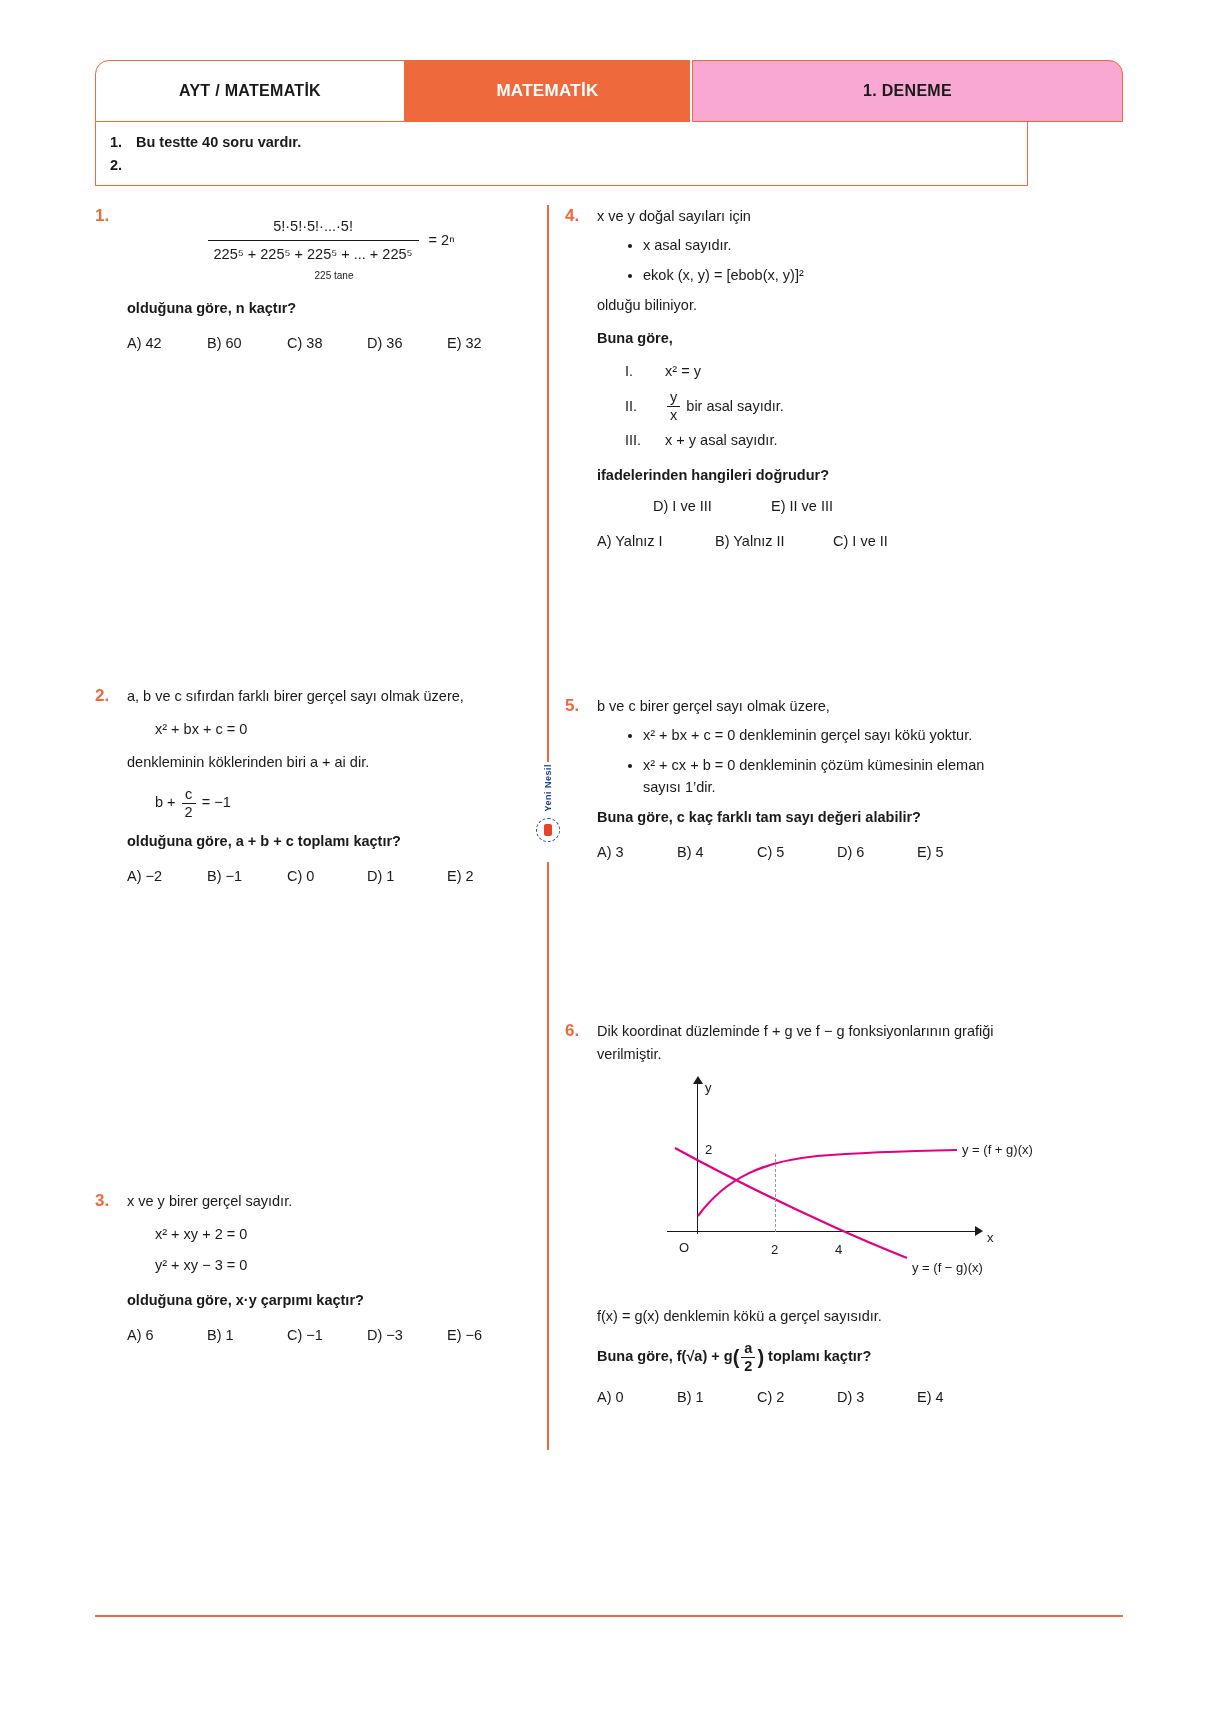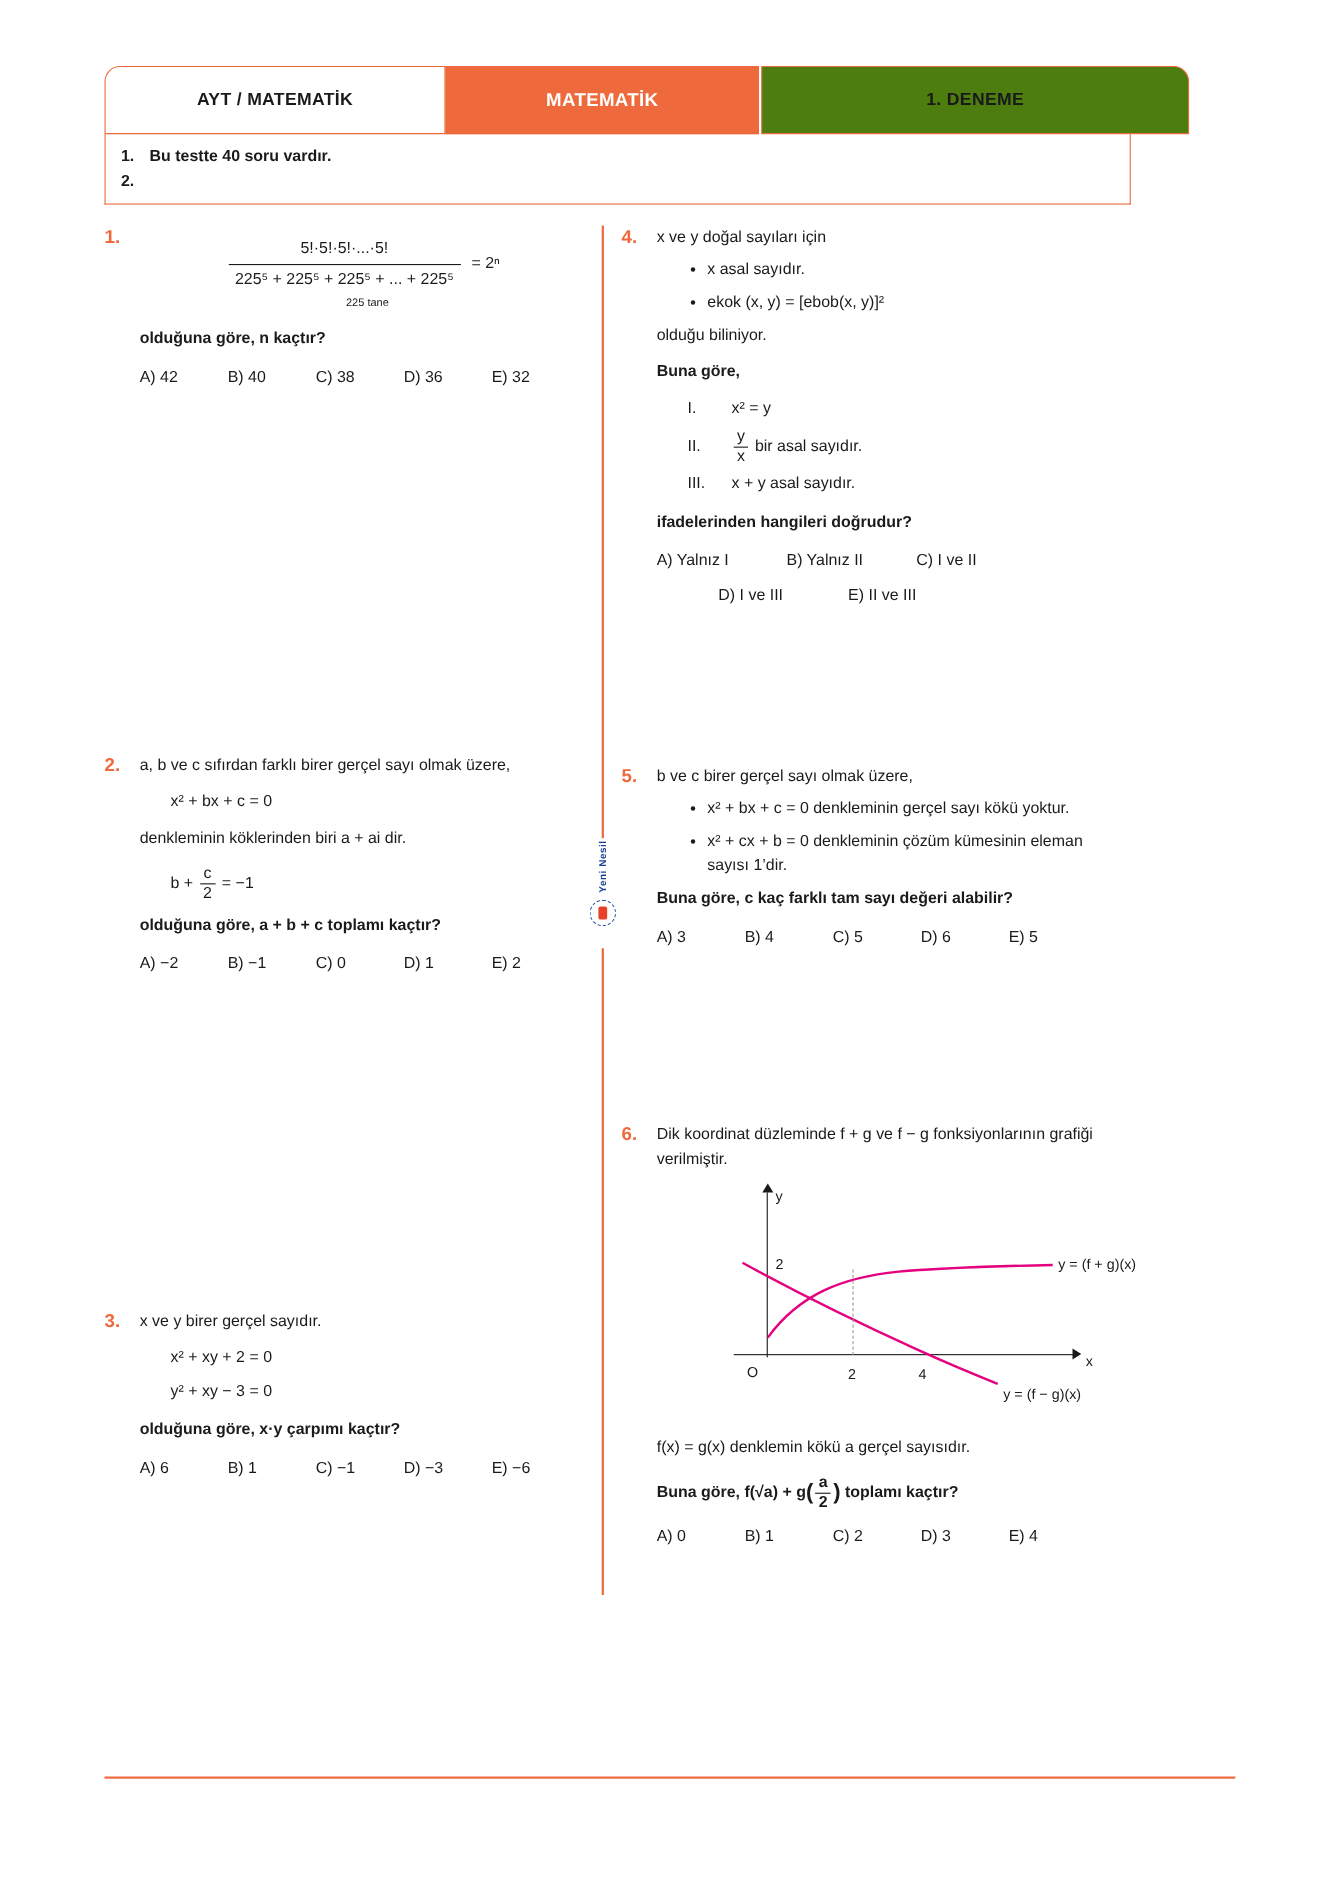--- a/index.html
+++ b/index.html
@@ -52,23 +52,23 @@
   .hdr-mid {
     left: 310px;
     width: 285px;
     background: #ee6a3c;
     color: #ffffff;
     font-size: 17px;
     border-color: #ee6a3c;
   }
   .hdr-right {
     left: 597px;
-    width: 389px;
+    width: 431px;
     border-radius: 0 14px 0 0;
-    background: #4d7c0f;
+    background: #f9a8d4;
   }
   .instr {
     position: absolute;
     left: 95px;
     top: 122px;
     width: 933px;
     height: 64px;
     border: 1.6px solid #ee6a3c;
     border-top: none;
     box-sizing: border-box;
@@ -290,21 +290,21 @@
             <span class="bigfrac" style="display:inline-block;">
               <span class="top">5!·5!·5!·...·5!</span>
               <span class="bot">225⁵ + 225⁵ + 225⁵ + ... + 225⁵</span>
             </span>
             <span style="display:inline-block; vertical-align:middle; margin-left:6px;">= 2ⁿ</span>
             <div style="font-size:10px; margin-top:-2px; padding-left:6px;">225 tane</div>
           </div>
           <p class="bold" style="margin-top:10px;">olduğuna göre, n kaçtır?</p>
           <div class="opts">
             <span class="opt-w">A) 42</span>
-            <span class="opt-w">B) 40</span>
+            <span class="opt-w">B) 60</span>
             <span class="opt-w">C) 38</span>
             <span class="opt-w">D) 36</span>
             <span class="opt-w">E) 32</span>
           </div>
         </div>
       </div>
     </div>
 
     <div class="q" style="top:480px;">
       <div class="q-head">
@@ -377,28 +377,28 @@
               <span class="top">y</span>
               <span class="bot">x</span>
             </span>
             <span style="vertical-align:middle;">bir asal sayıdır.</span>
           </p>
           <p class="indent" style="margin-top:6px;">
             <span style="display:inline-block;width:36px;">III.</span>
             <span>x + y asal sayıdır.</span>
           </p>
           <p class="bold" style="margin-top:12px;">ifadelerinden hangileri doğrudur?</p>
+          <div class="opts" style="margin-top:8px; padding-left:56px;">
+            <span class="opt-w-wide">D) I ve III</span>
+            <span class="opt-w-wide">E) II ve III</span>
+          </div>
           <div class="opts">
             <span class="opt-w-wide">A) Yalnız I</span>
             <span class="opt-w-wide">B) Yalnız II</span>
             <span class="opt-w-wide">C) I ve II</span>
-          </div>
-          <div class="opts" style="margin-top:8px; padding-left:56px;">
-            <span class="opt-w-wide">D) I ve III</span>
-            <span class="opt-w-wide">E) II ve III</span>
           </div>
         </div>
       </div>
     </div>
 
     <div class="q" style="top:490px;">
       <div class="q-head">
         <div class="q-no">5.</div>
         <div class="q-body">
           <p>b ve c birer gerçel sayı olmak üzere,</p>

